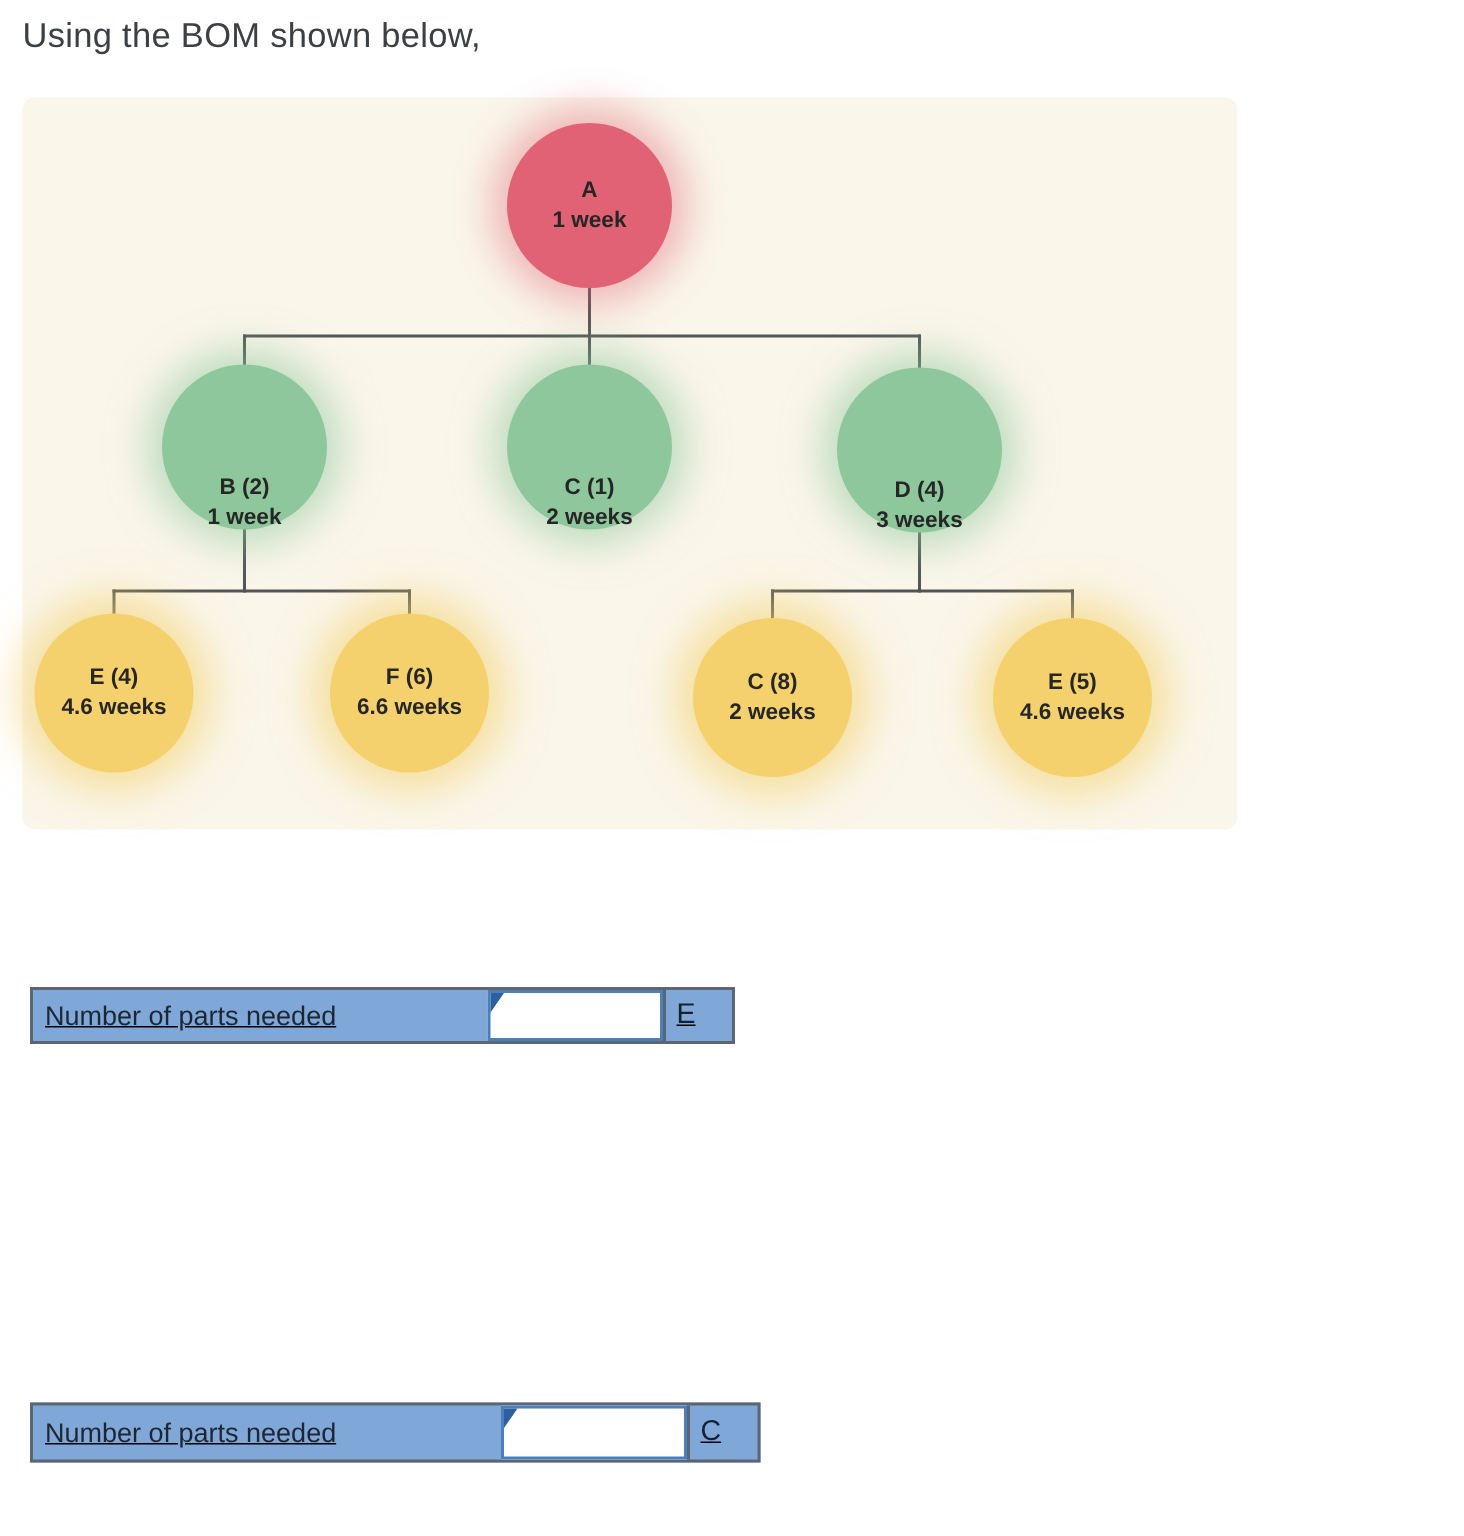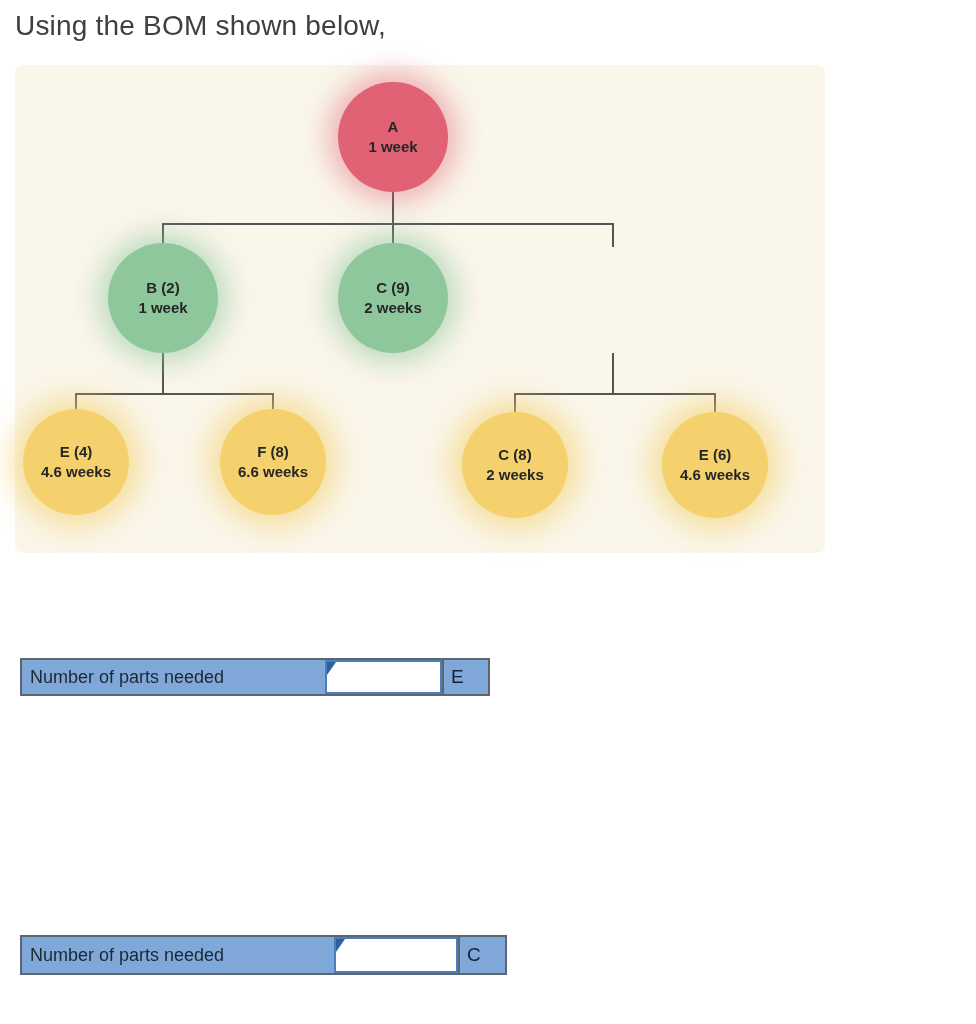--- a/index.html
+++ b/index.html
@@ -1,42 +1,42 @@
 <!DOCTYPE html>
 <html style="--panel-bg: #faf6ea; --root: #e06274; --mid: #8ec79c; --leaf: #f4d16d; --line: #555555; --fill: #7fa8d9; --border: #5d6670; --input-border: #4a7ebc; --marker: #2e5f9e;"><head>
 <meta charset="utf-8">
 <style>
   html,body{margin:0;padding:0;background:#ffffff;}
   body{font-family:"Liberation Sans",sans-serif;}
   #stage{position:relative;width:976px;height:1024px;background:#ffffff;overflow:hidden;}
 
-  .page-title{position:absolute;left:15px;top:10px;font-size:28px;color:#3c4043;letter-spacing:.2px;}
+  .page-title{position:absolute;left:15px;top:10px;font-size:23px;color:#3c4043;letter-spacing:.2px;}
 
   
   #panel{position:absolute;left:15px;top:65px;width:810px;height:488px;
          background:var(--panel-bg,#faf6ea);border-radius:8px;}
   .line{position:absolute;background:var(--line,#555);}
 
   .node{position:absolute;width:110px;height:110px;border-radius:50%;
         display:flex;flex-direction:column;align-items:center;justify-content:center;gap:3px;
         font-size:15px;font-weight:600;color:#262626;text-align:center;z-index:2;}
   .n-root{background:var(--root,#e06274);box-shadow:0 0 26px 10px rgba(224,98,116,.45);}
-  .n-mid {background:var(--mid,#8ec79c); box-shadow:0 0 26px 10px rgba(142,199,156,.55);}
+  .n-mid {background:var(--mid,#8ec79c); box-shadow:0 0 26px 10px rgba(142,199,156,.55);justify-content:flex-end;}
   .n-leaf{width:106px;height:106px;background:var(--leaf,#f4d16d);
           box-shadow:0 0 28px 12px rgba(244,209,109,.6);}
   .np{line-height:1.1;}
   .nt{line-height:1.1;}
 
   
   .question{position:absolute;font-size:21.5px;color:#3a3a3a;}
   .question b{font-weight:700;}
 
   
   .answer-row{position:absolute;display:flex;background:var(--fill,#7fa8d9);
-              border:2px solid var(--border,#5d6670);box-sizing:border-box;}
+              border:2px solid var(--border,#5d6670);box-sizing:border-box;text-decoration:underline;}
   .cell{display:flex;align-items:center;box-sizing:border-box;height:100%;}
   .cell.label{padding-left:8px;font-size:18px;color:#1d2734;}
   .input-cell{position:relative;background:#ffffff;border:2px solid var(--input-border,#4a7ebc);}
   .answer-input{width:100%;height:100%;border:none;outline:none;background:transparent;
                 font-size:18px;padding:0 4px 0 10px;box-sizing:border-box;color:#1d2734;}
   .marker{position:absolute;left:0;top:0;width:0;height:0;z-index:3;
           border-top:13px solid var(--marker,#2e5f9e);border-right:9px solid transparent;}
   .cell.unit{flex:1;padding-left:7px;font-size:19px;color:#16212f;
              border-left:2px solid var(--border,#5d6670);}
 </style>
@@ -65,37 +65,41 @@
 
     <div class="node n-root" style="left:323px;top:17px">
       <div class="np">A</div>
       <div class="nt">1 week</div>
     </div>
     <div class="node n-mid" style="left:93px;top:178px">
       <div class="np">B (2)</div>
       <div class="nt">1 week</div>
     </div>
     <div class="node n-mid" style="left:323px;top:178px">
-      <div class="np">C (9)</div>
+      <div class="np">C (1)</div>
       <div class="nt">2 weeks</div>
+    </div>
+    <div class="node n-mid" style="left:543px;top:180px">
+      <div class="np">D (4)</div>
+      <div class="nt">3 weeks</div>
     </div>
     <div class="node n-leaf" style="left:8px;top:344px">
       <div class="np">E (4)</div>
       <div class="nt">4.6 weeks</div>
     </div>
     <div class="node n-leaf" style="left:205px;top:344px">
-      <div class="np">F (8)</div>
+      <div class="np">F (6)</div>
       <div class="nt">6.6 weeks</div>
     </div>
     <div class="node n-leaf" style="left:447px;top:347px">
       <div class="np">C (8)</div>
       <div class="nt">2 weeks</div>
     </div>
     <div class="node n-leaf" style="left:647px;top:347px">
-      <div class="np">E (6)</div>
+      <div class="np">E (5)</div>
       <div class="nt">4.6 weeks</div>
     </div>
   </div>
 
 
   <div class="answer-row" style="left:20px;top:658px;width:470px;height:38px">
     <div class="cell label" style="width:303px">Number of parts needed</div>
     <div class="cell input-cell" style="width:117px">
       <span class="marker"></span>
       <input class="answer-input" type="text" value="" style="">

